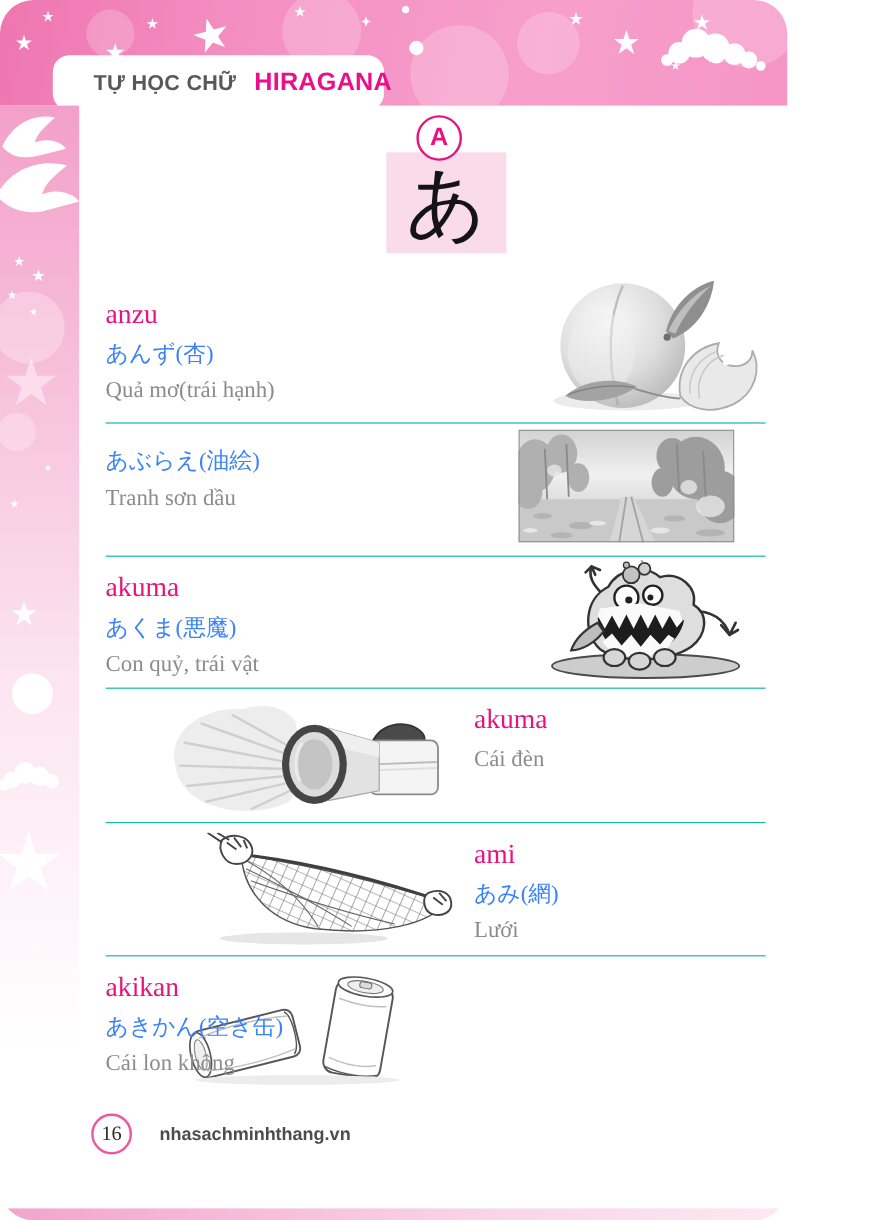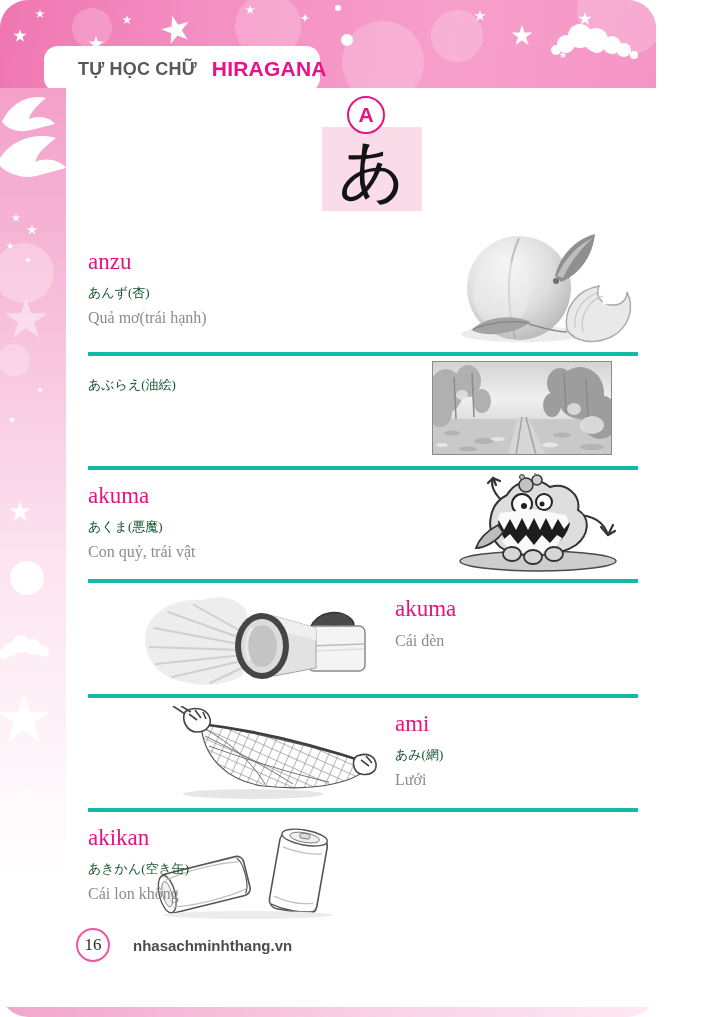--- a/index.html
+++ b/index.html
@@ -25,30 +25,30 @@
   .kana-box{position:absolute;top:127px;left:322px;width:100px;height:84px;
             background:#fadce9;display:flex;align-items:center;justify-content:center;}
   .kana-char{font-size:66px;line-height:1;color:#141414;margin-top:4px;}
   .letter-badge{position:absolute;top:96px;left:347px;width:38px;height:38px;border-radius:50%;
                 background:#fff;border:2.5px solid #e6137f;box-sizing:border-box;
                 display:flex;align-items:center;justify-content:center;
                 font-family:"Liberation Sans", sans-serif;font-weight:bold;font-size:21px;color:#e6137f;}
 
   
   .entries{position:absolute;top:228px;left:88px;width:550px;}
-  .row{position:relative;border-bottom:4px solid #14b8a6;}
+  .row{position:relative;border-bottom:1px solid #14b8a6;}
   .row.last{border-bottom:none;}
   .r1{height:124px;} .r2{height:110px;} .r3{height:109px;}
   .r4{height:111px;} .r5{height:110px;} .r6{height:113px;}
   .entry-text{position:absolute;top:0;left:0;width:340px;padding-top:12px;}
   .r1 .entry-text{padding-top:20px;}
   .rev .entry-text{left:307px;width:243px;}
   .romaji{font-size:23px;color:#e6137f;line-height:1.2;}
-  .jp{font-size:13px;color:#14532d;margin-top:9px;line-height:1.2;}
-  .vi{font-size:16px;color:#8c8c8c;margin-top:8px;line-height:1.2;}
+  .jp{font-size:19px;color:#3b82f6;margin-top:9px;line-height:1.2;}
+  .vi{font-size:19px;color:#8c8c8c;margin-top:8px;line-height:1.2;}
   .entry-img{position:absolute;}
   .img1{top:4px;right:0;}  .img2{top:5px;right:26px;} .img3{top:3px;right:0;}
   .img4{top:7px;left:50px;} .img5{top:8px;left:45px;} .img6{top:8px;left:60px;}
 
   
   .footer{position:absolute;top:928px;left:76px;display:flex;align-items:center;}
   .page-num{width:34px;height:34px;border-radius:50%;border:2px solid #f0559f;box-sizing:border-box;
             display:flex;align-items:center;justify-content:center;
             font-size:17px;color:#2b2b2b;background:#fff;text-align:right;}
   .site{margin-left:23px;font-family:"Liberation Sans", sans-serif;font-weight:bold;
@@ -187,20 +187,21 @@
           <path d="M124 98 C120 76 134 58 156 54 C152 64 158 72 168 73 C178 74 184 68 184 60 C192 76 186 96 168 105 C150 113 132 110 124 98 Z" fill="#e9e9e9" stroke="#ababab" stroke-width="1.5"></path>
           <path d="M132 96 C130 80 140 66 154 61 M140 100 C136 84 146 68 160 64" stroke="#c6c6c6" stroke-width="1.2" fill="none"></path>
           <circle cx="162" cy="70" r="2.5" fill="#fff"></circle>
         </svg>
       </div>
     </div>
 
     <div class="row r2">
       <div class="entry-text">
         <div class="jp">あぶらえ(油絵)</div>
+        <div class="vi">Tranh sơn dầu</div>
       </div>
       <div class="entry-img img2">
         <svg width="180" height="94" viewBox="0 0 180 94">
           <defs>
             <linearGradient id="sky" x1="0" y1="0" x2="0" y2="1">
               <stop offset="0" stop-color="#d2d2d2"></stop>
                 <stop offset="0.4" stop-color="#f0f0f0"></stop>
                 <stop offset="1" stop-color="#c2c2c2"></stop>
             </linearGradient>
           </defs>

